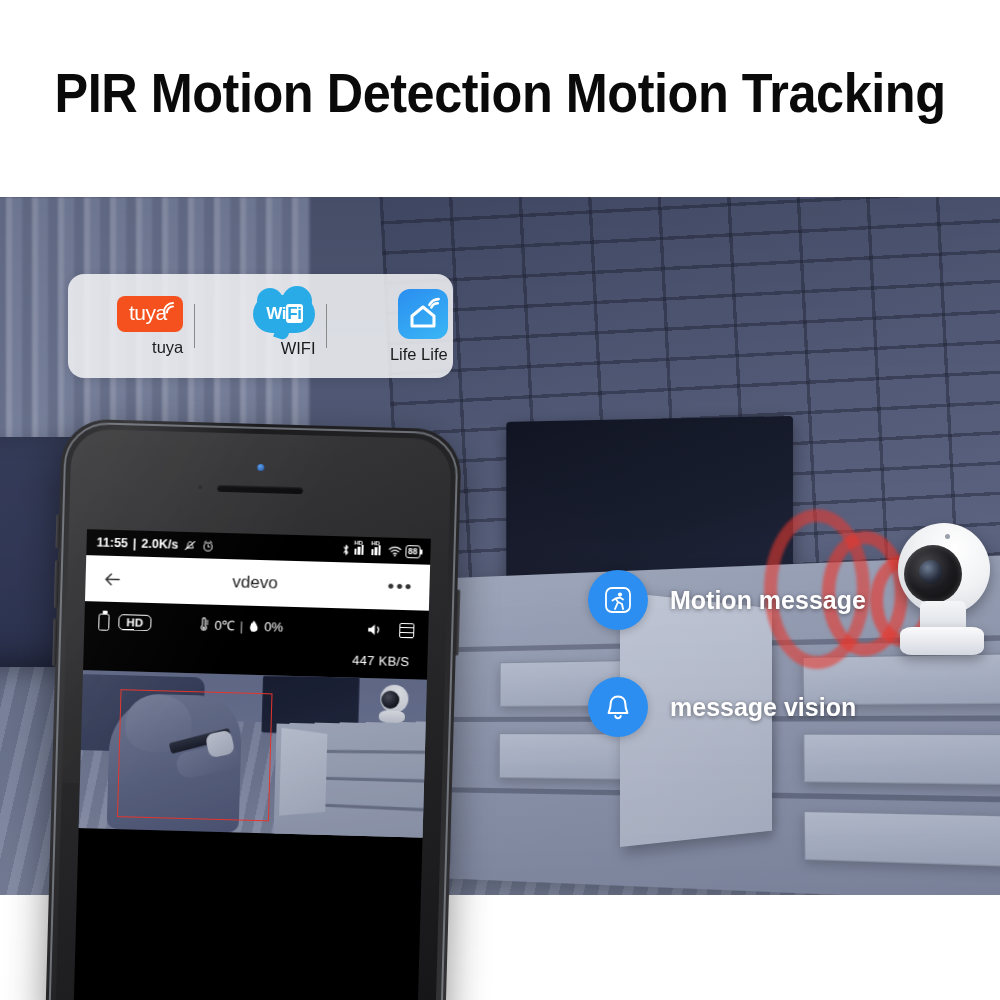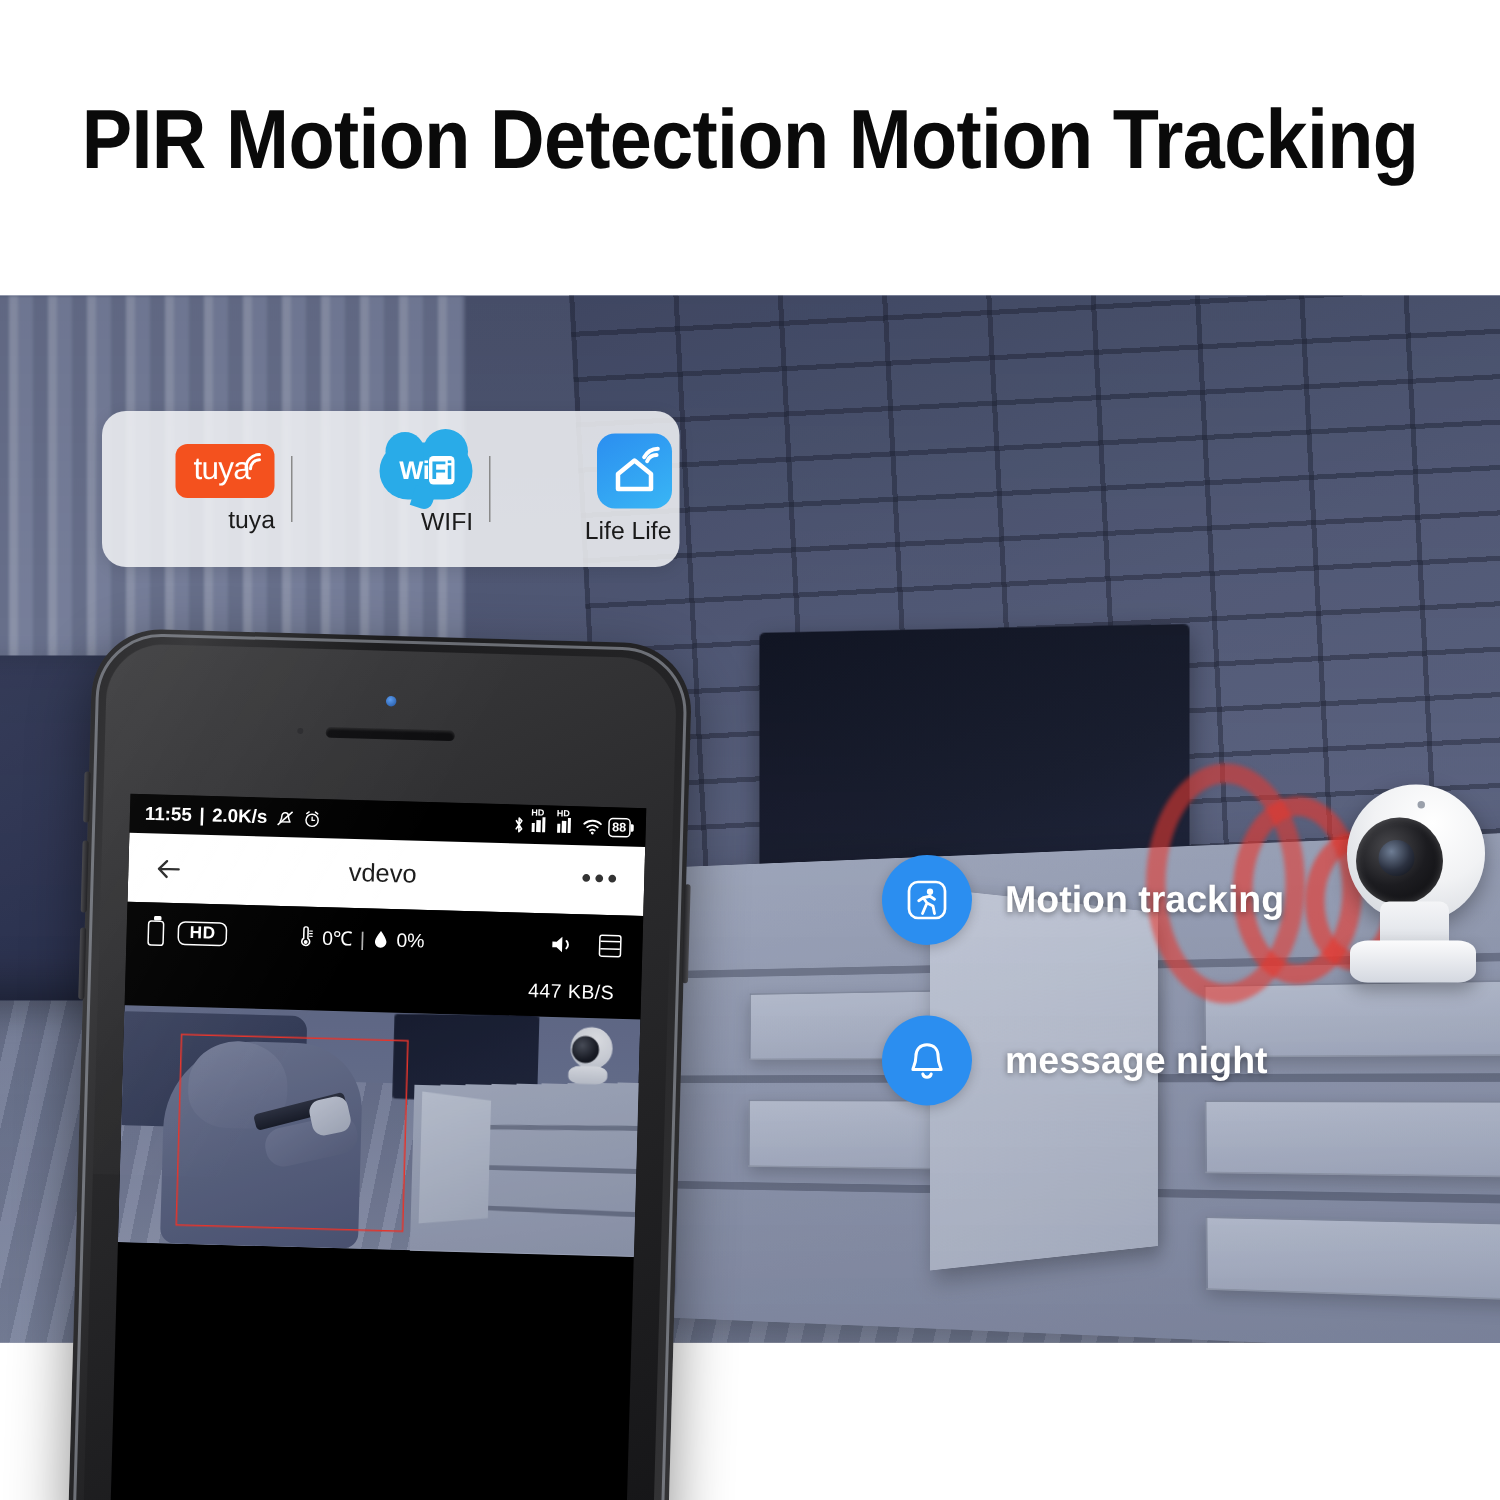--- a/index.html
+++ b/index.html
@@ -520,31 +520,31 @@
   <div class="features">
 
     <div class="feature">
       <div class="f-icon">
         <svg width="34" height="34" viewBox="0 0 34 34">
           <rect x="5" y="5" width="24" height="24" rx="6" fill="none" stroke="#fff" stroke-width="1.8"></rect>
           <circle cx="19" cy="11.5" r="2.1" fill="#fff"></circle>
           <path d="M14 26 L17 19 L14.5 15.5 L11.5 17.5 M17 19 L21 21 L22 26 M14.5 15.5 L19 14.5 L22 16.5" stroke="#fff" stroke-width="1.9" fill="none" stroke-linecap="round" stroke-linejoin="round"></path>
         </svg>
       </div>
-      <div class="f-label">Motion tracking</div>
+      <div class="f-label">Motion message</div>
     </div>
 
     <div class="feature">
       <div class="f-icon">
         <svg width="34" height="34" viewBox="0 0 34 34">
           <path d="M17 6.5 C12.3 6.5 9.6 9.6 9.6 14.2 C9.6 19.4 7.6 21.4 7.6 23 L26.4 23 C26.4 21.4 24.4 19.4 24.4 14.2 C24.4 9.6 21.7 6.5 17 6.5 Z" fill="none" stroke="#fff" stroke-width="2" stroke-linejoin="round"></path>
           <path d="M14.2 26 A2.9 2.9 0 0 0 19.8 26" fill="none" stroke="#fff" stroke-width="2" stroke-linecap="round"></path>
         </svg>
       </div>
-      <div class="f-label">message night</div>
+      <div class="f-label">message vision</div>
     </div>
 
   </div>
 
   <div class="phone">
     <div class="phone-body">
       <div class="phone-glass">
         <div class="front-cam"></div>
         <div class="earpiece"></div>
         <div class="sensor-dot"></div>

